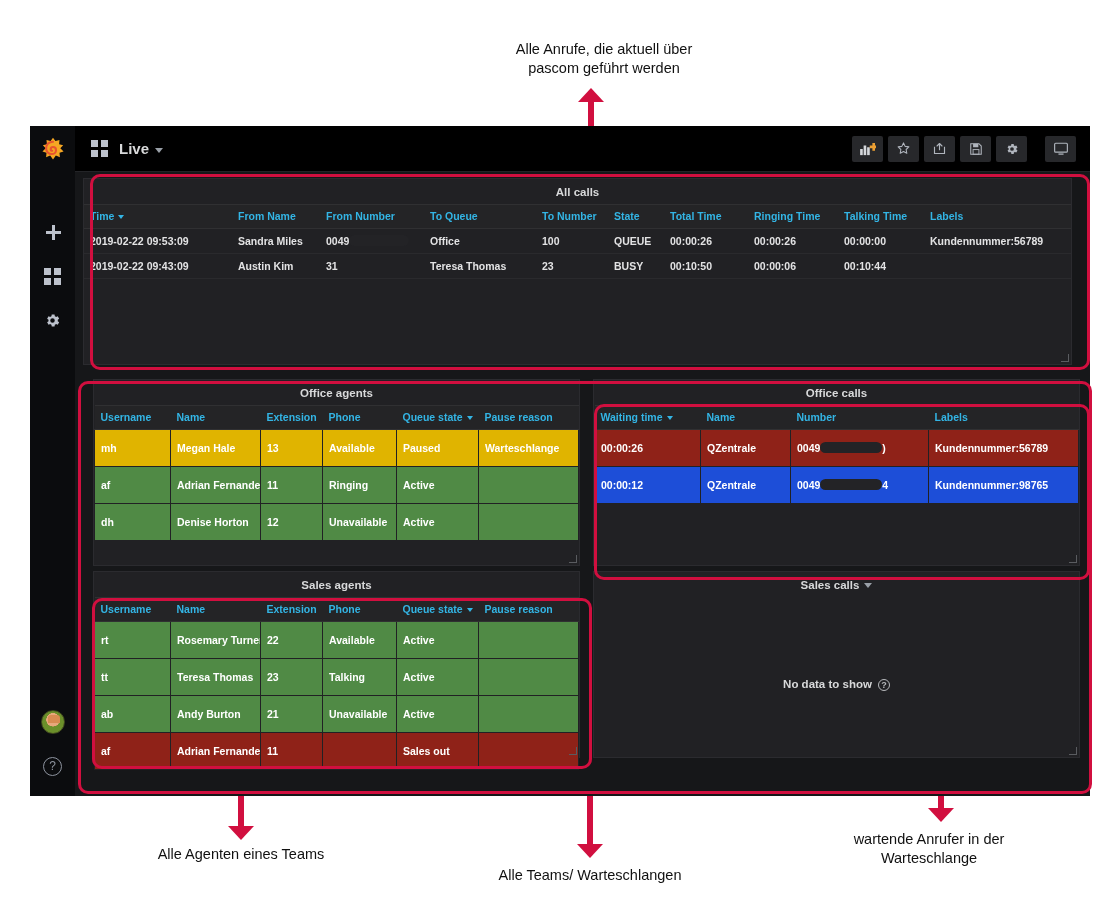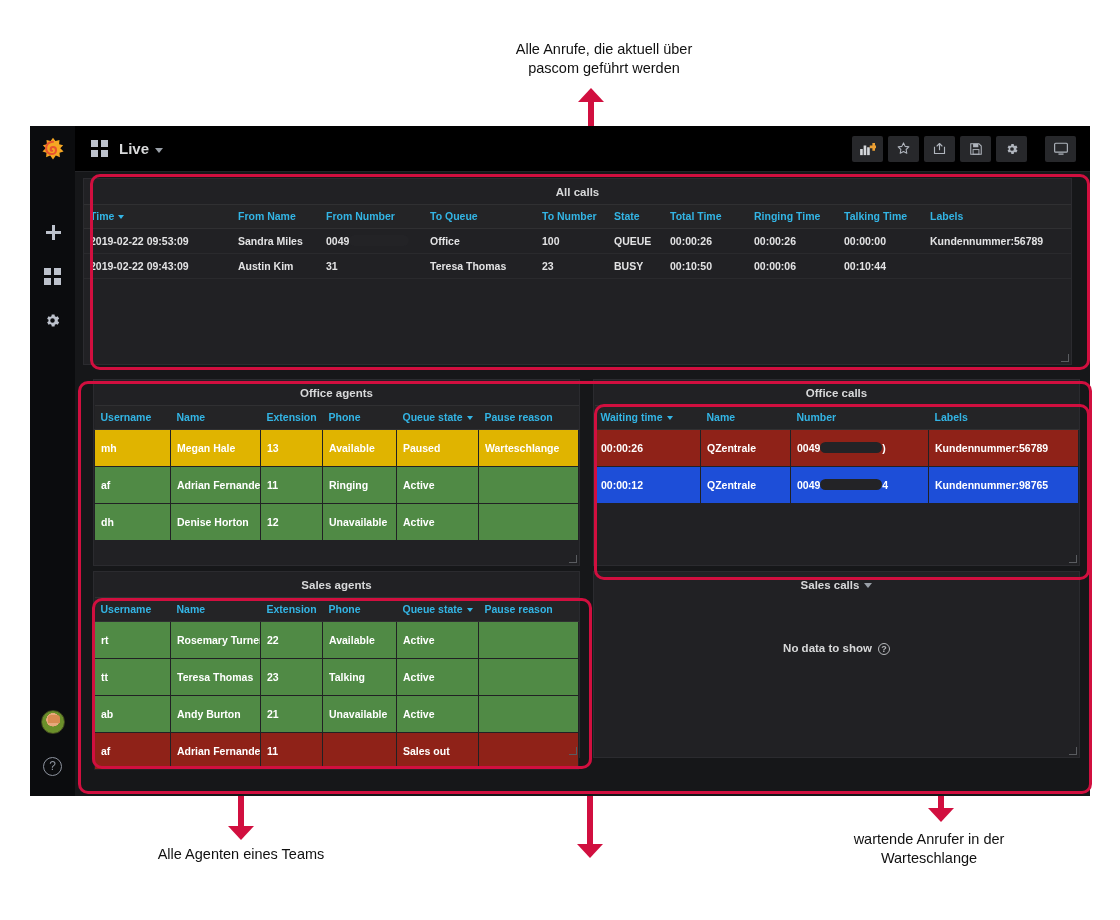--- a/index.html
+++ b/index.html
@@ -140,21 +140,21 @@
   td.c-green  { background: #508a45; }
   td.c-yellow { background: #e0b400; }
   td.c-red    { background: #8f2218; }
   td.c-gold   { background: #1d4ed8; }
   .redact {
     display: inline-block; background: #232326; border-radius: 7px;
     height: 11px; vertical-align: -1px;
   }
   .nodata {
     color: #d8d9da; font-size: 11.5px; font-weight: bold;
-    text-align: center; margin-top: 45px;
+    text-align: center; margin-top: 81px;
   }
   .nodata .q {
     display: inline-block; width: 12px; height: 12px; border-radius: 50%;
     border: 1.4px solid #b6b8bb; color:#b6b8bb; font-size: 9px;
     line-height: 10px; text-align:center; margin-left: 6px; vertical-align: 0px;
     font-weight: bold;
   }
 
   
   .hl {
@@ -177,20 +177,21 @@
   </div>
 
   <div class="annot" style="left:130px; top:845px; width:222px;">Alle Agenten eines Teams</div>
   <div class="arrow" style="left:228px; top:796px; width:26px; height:44px;">
     <div class="shaft" style="left:10px; top:0px; width:6px; height:32px;"></div>
     <div class="head" style="left:0px; top:30px;
         border-left:13px solid transparent; border-right:13px solid transparent;
         border-top:14px solid #d10f3f;"></div>
   </div>
 
+  <div class="annot" style="left:465px; top:866px; width:250px;">Alle Teams/ Warteschlangen</div>
   <div class="arrow" style="left:577px; top:796px; width:26px; height:62px;">
     <div class="shaft" style="left:10px; top:0px; width:6px; height:50px;"></div>
     <div class="head" style="left:0px; top:48px;
         border-left:13px solid transparent; border-right:13px solid transparent;
         border-top:14px solid #d10f3f;"></div>
   </div>
 
   <div class="annot" style="left:828px; top:830px; width:202px;">wartende Anrufer in der
 Warteschlange</div>
   <div class="arrow" style="left:928px; top:760px; width:26px; height:62px;">

